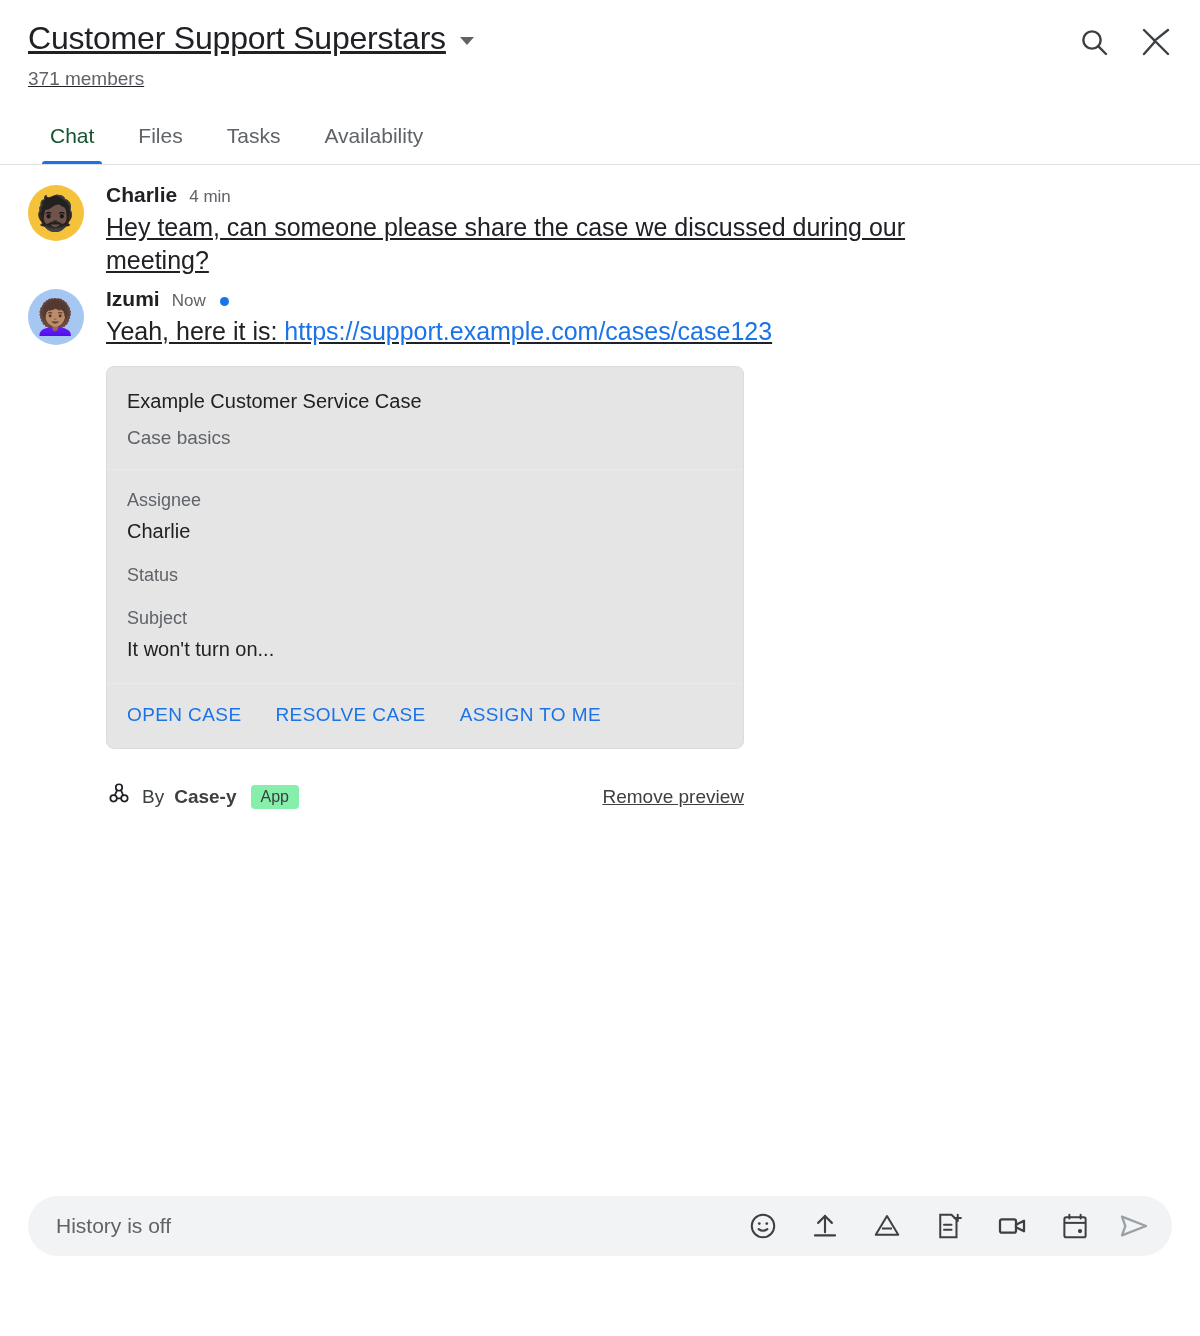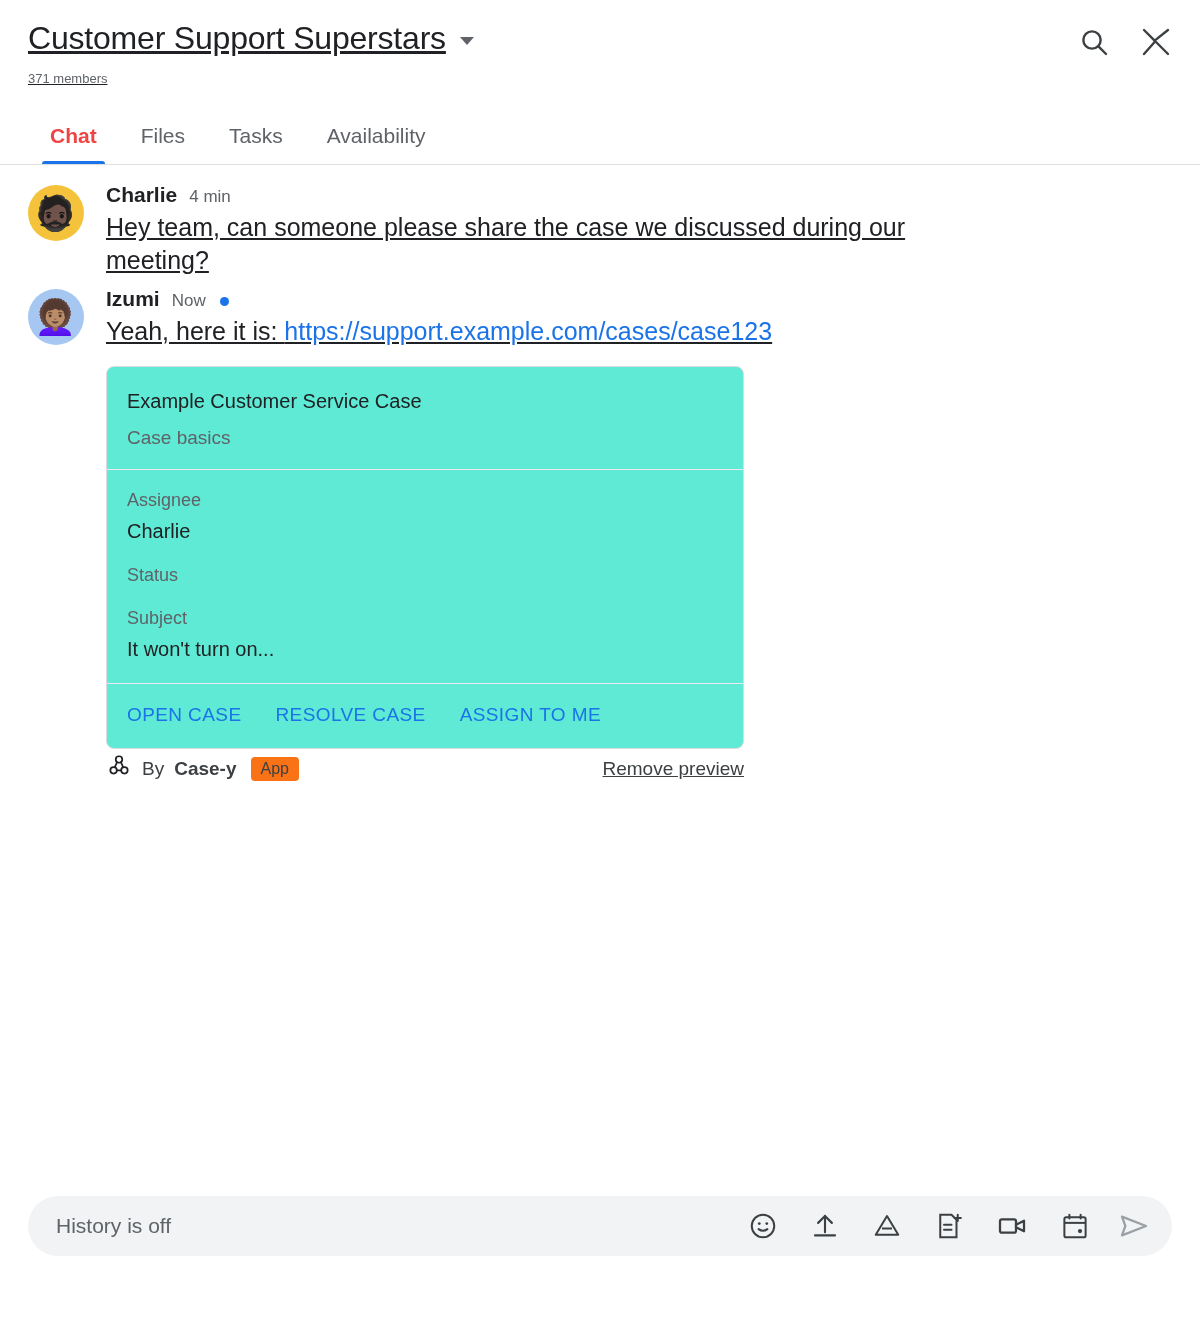--- a/index.html
+++ b/index.html
@@ -23,37 +23,37 @@
     font-size: 32px; font-weight: 400; color: #202124; letter-spacing: -0.2px;
     line-height: 40px;
   }
   .caret-down {
     width: 0; height: 0; margin-top: 6px;
     border-left: 7px solid transparent;
     border-right: 7px solid transparent;
     border-top: 8px solid #5f6368;
     cursor: pointer;
   }
-  .members { font-size: 13px; color: #5f6368; margin-top: 8px; line-height: 26px; }
+  .members { font-size: 19px; color: #5f6368; margin-top: 8px; line-height: 26px; }
 
   .header-actions { display: flex; align-items: center; gap: 30px; padding-top: 8px; }
   .icon-btn { cursor: pointer; display: inline-flex; align-items: center; justify-content: center; }
 
   
   .tabs {
     display: flex; align-items: flex-end; gap: 0;
     padding: 0 28px; margin-top: 24px;
     border-bottom: 1px solid #e0e0e0;
     flex: none;
   }
   .tab {
     font-size: 21px; color: #5f6368; padding: 6px 22px 14px 22px;
     cursor: pointer; position: relative; line-height: 28px;
   }
-  .tab.active { color: #ef4444; font-weight: 700; }
+  .tab.active { color: #14532d; font-weight: 400; }
   .tab.active::after {
     content: ""; position: absolute; left: 14px; right: 14px; bottom: 0;
     height: 3px; background: #1a73e8; border-radius: 3px 3px 0 0;
   }
 
   
   .messages { flex: 1 1 auto; padding: 18px 28px 0 28px; overflow: hidden; }
   .msg { display: flex; gap: 22px; margin-bottom: 10px; }
   .avatar {
     width: 56px; height: 56px; border-radius: 50%; flex: none;
@@ -67,45 +67,45 @@
   .msg-head { display: flex; align-items: baseline; gap: 12px; }
   .sender { font-size: 21px; font-weight: 700; color: #202124; }
   .time { font-size: 17px; color: #5f6368; }
   .dot-new { width: 9px; height: 9px; border-radius: 50%; background: #1a73e8; display: inline-block; margin-left: 2px; }
   .msg-text { font-size: 25px; line-height: 33px; color: #202124; margin-top: 4px; max-width: 900px; text-decoration: underline; }
   .msg-link { color: #1a73e8; text-decoration: none; }
 
   
   .card {
     margin-top: 18px; width: 638px;
-    border: 1px solid #dadce0; border-radius: 8px; background: #5eead4;
+    border: 1px solid #dadce0; border-radius: 8px; background: #e5e5e5;
   }
   .card-header { padding: 20px 20px 18px 20px; border-bottom: 1px solid #e8eaed; }
   .card-title { font-size: 20px; color: #202124; line-height: 28px; }
   .card-subtitle { font-size: 19px; color: #5f6368; margin-top: 10px; line-height: 26px; }
   .card-fields { padding: 18px 20px 14px 20px; border-bottom: 1px solid #e8eaed; }
   .field { margin-bottom: 18px; }
   .field:last-child { margin-bottom: 6px; }
   .field-label { font-size: 18px; color: #5f6368; line-height: 25px; }
   .field-value { font-size: 20px; color: #202124; margin-top: 4px; line-height: 28px; }
   .card-actions { display: flex; gap: 34px; padding: 20px 20px 22px 20px; align-items: center; }
   .card-action {
     font-size: 19px; font-weight: 500; color: #1a73e8; letter-spacing: 0.4px;
     cursor: pointer; text-transform: uppercase;
   }
 
   
   .attrib-row {
     display: flex; align-items: center; width: 638px;
-    margin-top: 4px; font-size: 19px; color: #3c4043;
+    margin-top: 32px; font-size: 19px; color: #3c4043;
   }
   .attrib-left { display: flex; align-items: center; gap: 10px; }
   .app-name { font-weight: 700; text-align: center; }
   .app-badge {
-    background: #f97316; color: #3c4043; font-size: 16px;
+    background: #86efac; color: #3c4043; font-size: 16px;
     padding: 3px 10px; border-radius: 4px; margin-left: 4px;
   }
   .remove-preview {
     margin-left: auto; color: #3c4043; text-decoration: underline; cursor: pointer;
     font-size: 19px;
   }
 
   
   .composer-wrap { flex: none; padding: 0 28px 80px 28px; }
   .composer {

